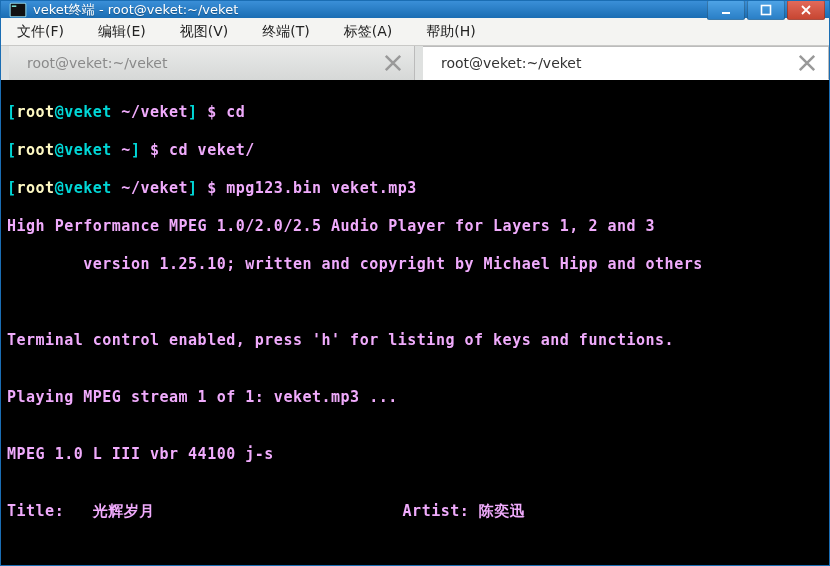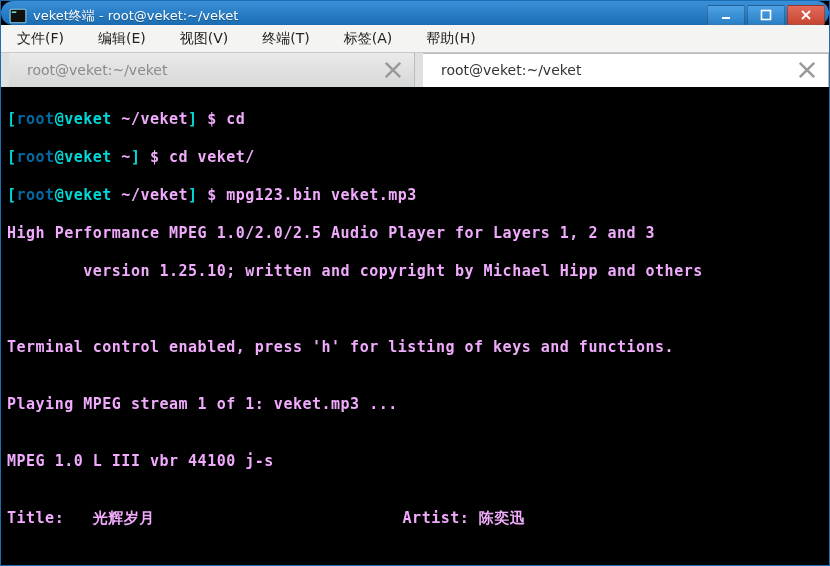--- a/index.html
+++ b/index.html
@@ -6,28 +6,27 @@
   body {
     width: 830px;
     height: 566px;
     background: #000;
     font-family: "DejaVu Sans", Arial, sans-serif;
     overflow: hidden;
     border: 1px solid #1a6db3;
   }
   
   .titlebar {
-    height: 24px;
+    height: 17px;
     background: linear-gradient(to bottom, #3a8fd8 0%, #1a6db3 100%);
     display: flex;
-    align-items: flex-end;
+    align-items: center;
     padding: 0 4px 0 8px;
     color: #fff;
     font-size: 13px;
-    border-radius: 13px;
   }
   .titlebar .icon-slot { width: 18px; height: 18px; margin-right: 6px; display:flex; align-items:center; justify-content:center; }
   .titlebar .title-text { flex: 1; color: #fff; text-shadow: 0 1px 1px rgba(0,0,0,0.3); }
   .win-btns { display: flex; gap: 2px; }
   .win-btn {
     width: 38px; height: 20px;
     display: flex; align-items: center; justify-content: center;
     border: 1px solid rgba(0,0,0,0.25);
     border-radius: 2px;
     background: linear-gradient(to bottom, #4ea3e6, #2a7fc6);
@@ -89,21 +88,21 @@
     font-size: 15px;
     line-height: 19px;
     padding: 4px 6px;
     height: calc(566px - 28px - 28px - 34px - 2px);
     overflow: hidden;
     white-space: pre;
     font-weight: bold;
     letter-spacing: 0.5px;
   }
   .c-teal { color: #00d7d7; }
-  .c-red  { color: #0369a1; }
+  .c-red  { color: #fef9c3; }
   .c-white{ color: #f0abfc; }
 </style>
 </head>
 <body>
 
 <div class="titlebar">
   <span class="icon-slot">
     <svg viewBox="0 0 16 16">
         <rect x="1" y="2" width="14" height="12" rx="1" fill="#111" stroke="#8cd" stroke-width="1"></rect>
         <rect x="2.5" y="4" width="4" height="1.2" fill="#8fe"></rect>

